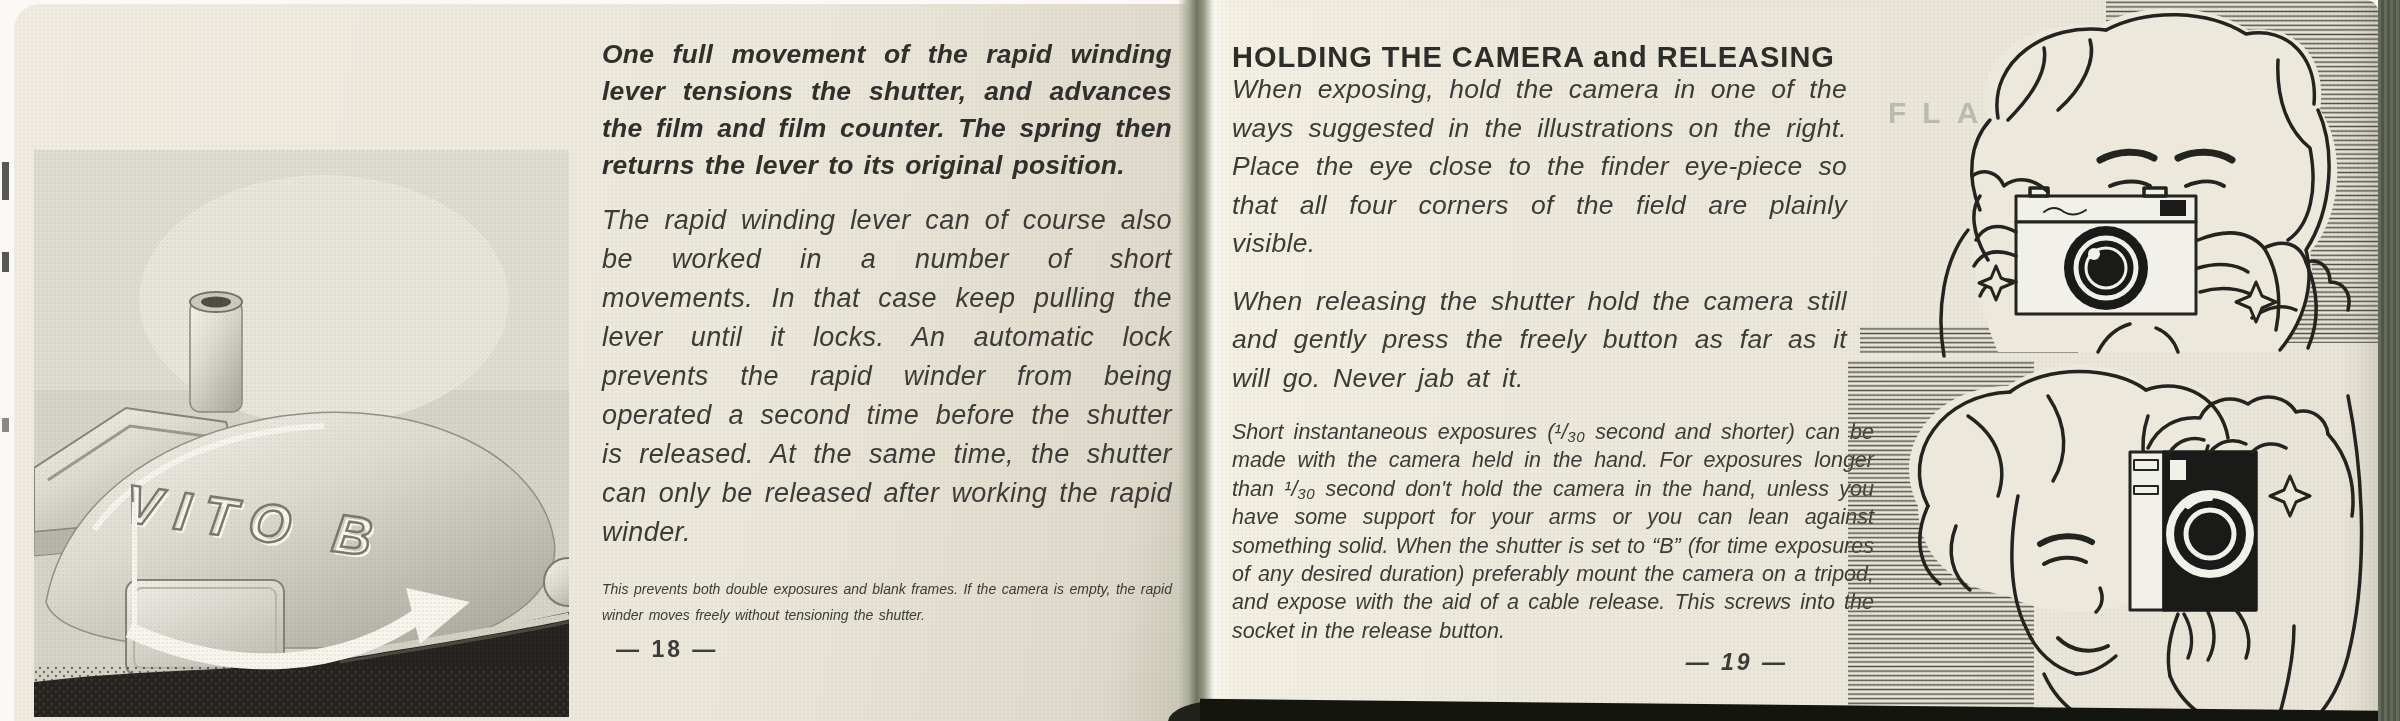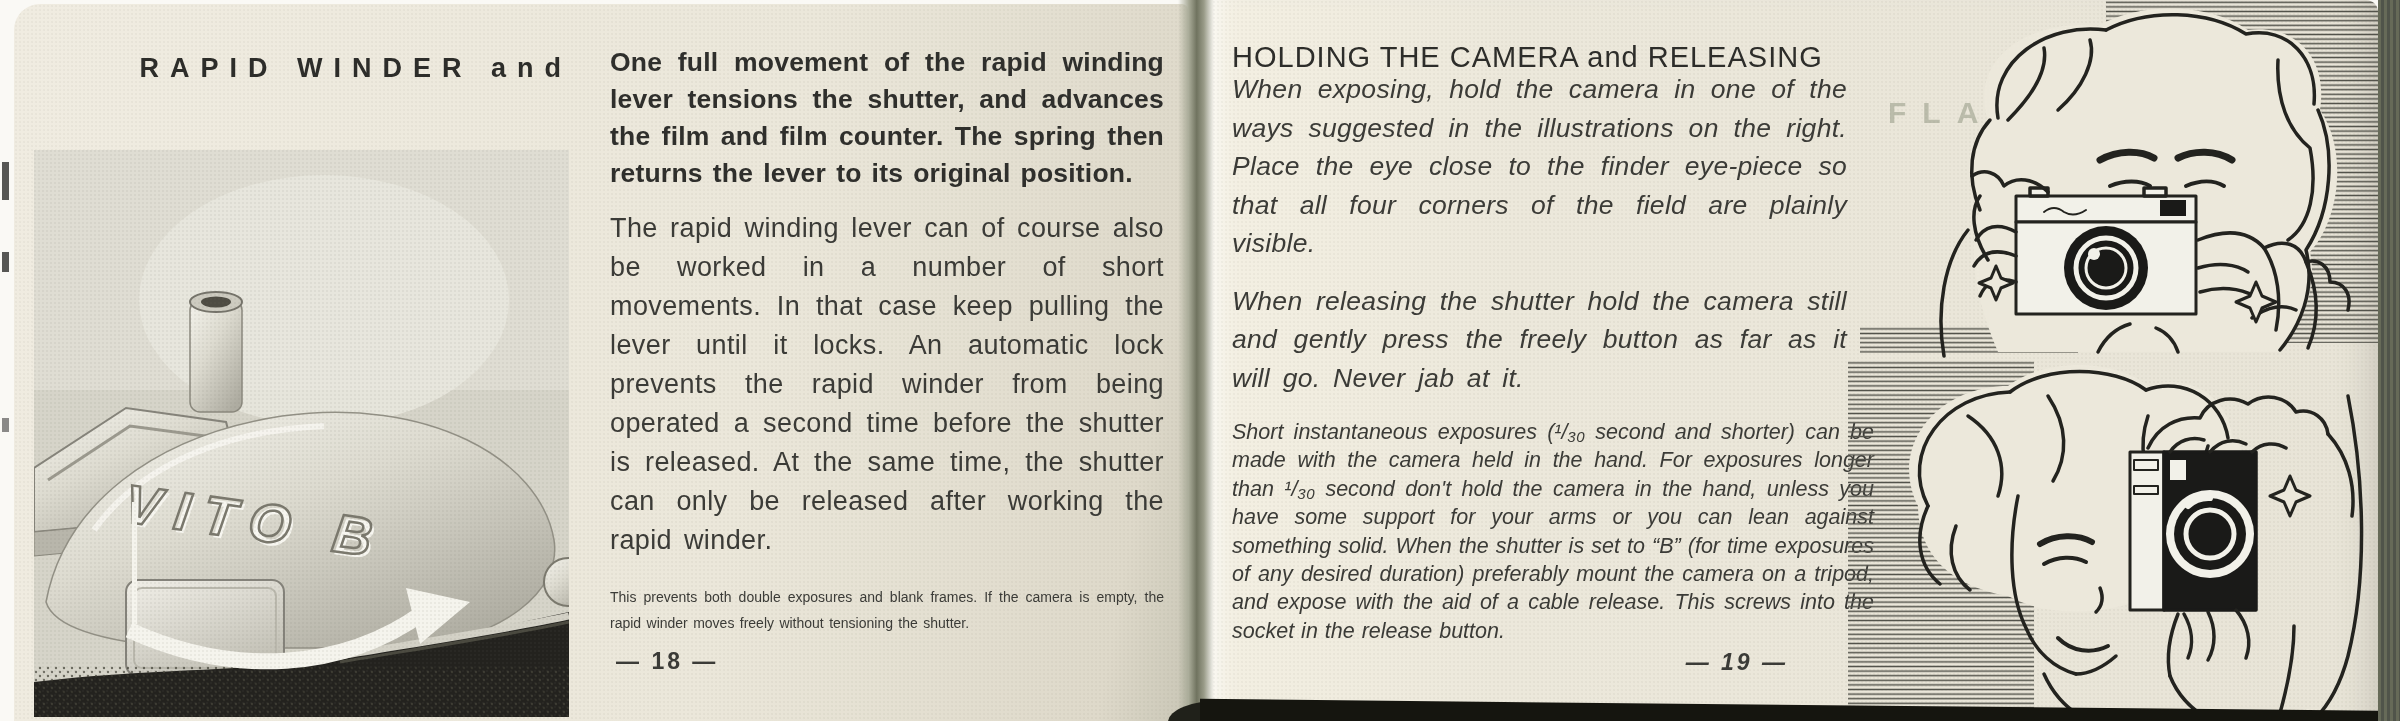--- a/index.html
+++ b/index.html
@@ -24,27 +24,27 @@
         background:#15150f;clip-path:polygon(0 18%,100% 62%,100% 100%,0 100%);}
   .spine-wedge{position:absolute;left:1168px;top:700px;width:112px;height:44px;z-index:5;
         background:#20211a;border-radius:50%;}
   .edge-mark{position:absolute;left:2px;width:7px;background:#2e2e2c;opacity:.8;z-index:2;}
   .em1{top:162px;height:38px;} .em2{top:252px;height:20px;} .em3{top:418px;height:14px;opacity:.55;}
   
   .lp-heading{position:absolute;left:84px;top:26px;width:474px;text-align:right;
         font-weight:700;font-size:27px;line-height:41px;letter-spacing:11px;color:#2d2d2a;}
   .lp-heading span{display:block;}
   .lp-col{position:absolute;left:584px;top:28px;width:578px;color:#3b3b37;}
-  .lp-col p{margin:12px;text-align:justify;}
+  .lp-col p{margin:4px;text-align:justify;font-style:italic;}
   .bold-intro{font-size:26.5px;line-height:37px;font-weight:700;letter-spacing:.2px;word-spacing:2.5px;color:#2f2f2c;}
   .lp-body{margin-top:17px !important;font-size:27px;line-height:39px;letter-spacing:.4px;word-spacing:4px;}
   .lp-note{margin-top:24px !important;font-size:14px;line-height:26px;word-spacing:1.5px;}
   .lp-pageno{margin-top:8px;font-size:23px;font-weight:700;letter-spacing:3px;margin-left:18px;}
   
-  .rp-heading{position:absolute;left:20px;top:22px;width:650px;font-weight:400;
+  .rp-heading{position:absolute;left:20px;top:22px;width:650px;font-weight:700;
         font-size:29px;letter-spacing:1px;color:#2d2d2a;}
   .rp-col{position:absolute;left:20px;top:70px;width:615px;color:#3b3b37;font-style:italic;}
   .rp-col p{margin:0;text-align:justify;}
   .rp-p1,.rp-p2{font-size:26.5px;line-height:38.5px;letter-spacing:.3px;word-spacing:5px;}
   .rp-p2{margin-top:19px !important;}
   .rp-note{margin-top:21px !important;width:642px;font-size:21.5px;line-height:28.4px;word-spacing:1px;}
   .rp-pageno{margin-top:4px;width:642px;text-align:right;padding-right:86px;box-sizing:border-box;
         font-size:23px;font-weight:700;letter-spacing:3px;color:#3b3b37;}
   
   .camera-photo{position:absolute;left:20px;top:146px;width:535px;height:567px;margin:0;}
@@ -60,21 +60,20 @@
 
 <div class="scan">
 
   <div class="edge-mark em1"></div>
   <div class="edge-mark em2"></div>
   <div class="edge-mark em3"></div>
 
   <div class="page page-left">
 
     <h1 class="lp-heading">
-      <span>RAPID WINDER and</span>
     </h1>
 
     <figure class="camera-photo">
       <svg width="535" height="567" viewBox="0 0 535 567">
         <defs>
           <linearGradient id="gSilver" x1="0" y1="0" x2="0.8" y2="1">
             <stop offset="0" stop-color="#f4f3ec"></stop>
               <stop offset="0.45" stop-color="#dddbd0"></stop>
               <stop offset="1" stop-color="#aeaca1"></stop>
           </linearGradient>

